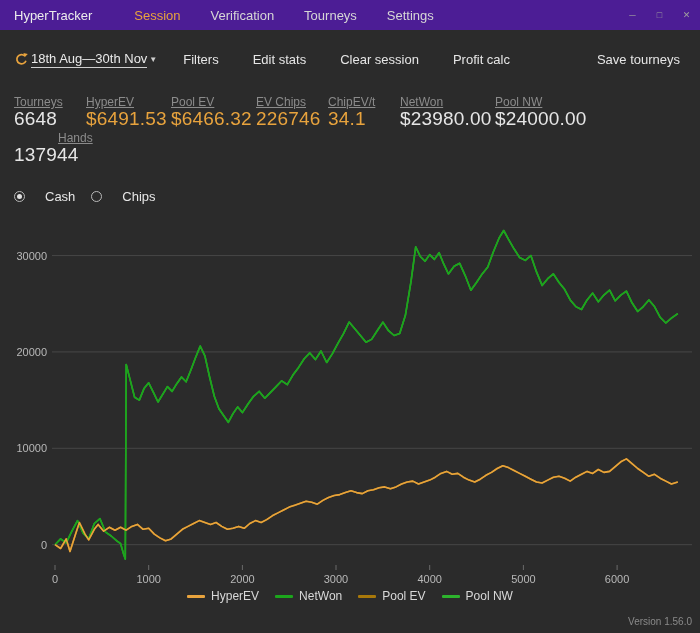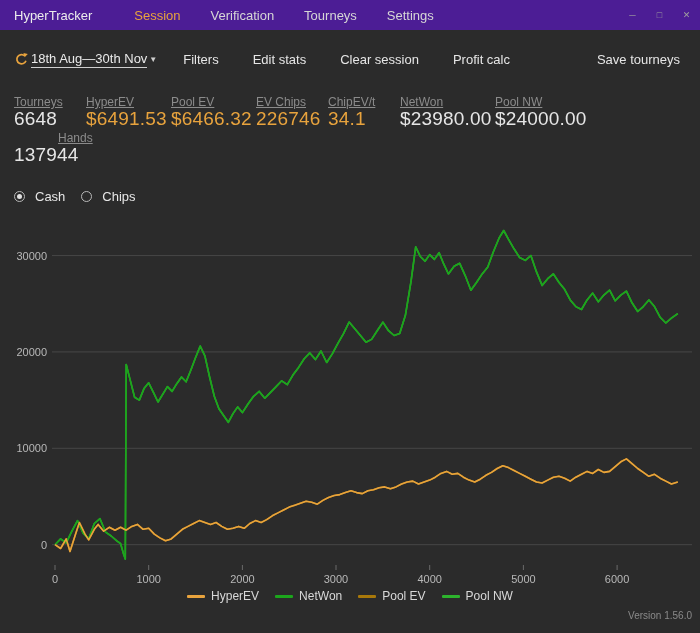--- a/index.html
+++ b/index.html
@@ -44,38 +44,38 @@
   .save-btn { margin-left:auto; }
   
   .stats-row { margin:24px 14px 0 14px; display:flex; }
   .stat-col { flex:0 0 auto; }
   .stat-label { font-size:12px; color:#8b8b8b; line-height:14px;text-decoration:underline; }
   .stat-value { font-size:19px; color:#e6e6e6; line-height:19px; letter-spacing:.2px; }
   .stat-value.orange { color:var(--accent); }
   .hands-gap { margin-top:3px;margin-left:44px; }
   
   .radio-row { margin:24px 14px 0 14px; display:flex; gap:16px; align-items:center; height:16px; }
-  .radio-opt { display:flex; align-items:center; gap:10px; font-size:13px; color:#e6e6e6; cursor:default; }
+  .radio-opt { display:flex; align-items:center; gap:20px; font-size:13px; color:#e6e6e6; cursor:default; }
   .radio-circle {
     width:11px; height:11px; border-radius:50%; border:1px solid #b9b9b9;
     display:inline-flex; align-items:center; justify-content:center;
   }
   .radio-circle.checked::after {
     content:""; width:5px; height:5px; border-radius:50%; background:#e2e2e2;
   }
   
   .chart-wrap { margin-top:5px; }
   svg { font-family:inherit; display:block; }
   
   .legend { display:flex; justify-content:center; align-items:center; gap:16px; margin-top:2px; }
   .legend-item { display:flex; align-items:center; gap:6px; }
   .legend-swatch { width:18px; height:3px; border-radius:1px; display:inline-block; }
   .legend-label { font-size:12px; color:#d8d8d8; }
   
-  .version { position:absolute; right:8px; bottom:12px; font-size:10px; color:#8a8a8a; }
+  .version { position:absolute; right:8px; bottom:6px; font-size:10px; color:#8a8a8a; }
 </style>
 </head>
 <body>
 
 <div class="titlebar">
   <span class="app-title">HyperTracker</span>
   <nav class="menu">
     <span class="menu-item active">Session</span>
     <span class="menu-item">Verification</span>
     <span class="menu-item">Tourneys</span>

